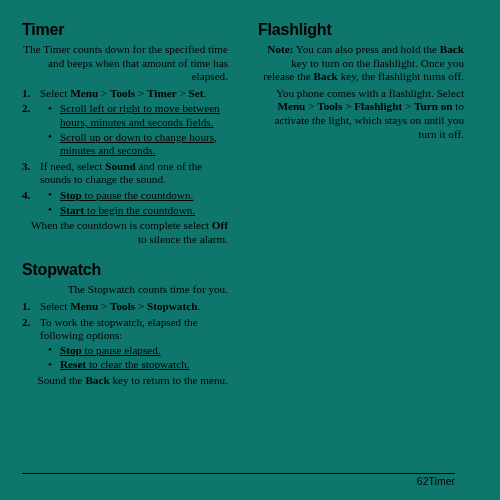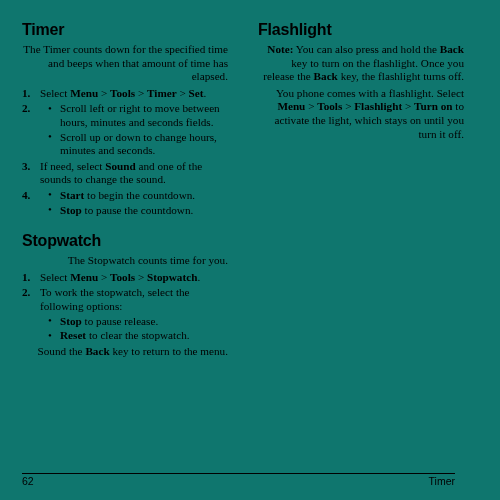--- a/index.html
+++ b/index.html
@@ -77,39 +77,39 @@
     margin-bottom: 1px;
   }
   ul.bullets > li::before {
     content: "\2022";
     position: absolute;
     left: 5px;
     top: -0.5px;
     font-size: 11px;
   }
   
-  ol.steps ul.bullets > li { padding-left: 20px; }
+  ol.steps ul.bullets > li { padding-left: 20px; text-decoration: underline; }
   ol.steps ul.bullets > li::before { left: 8px; }
 
   b, strong { font-weight: bold; }
 
   .footer {
     position: absolute;
     left: 22px;
     right: 45px;
     bottom: 12px;
   }
   .footer-rule {
     border-top: 1.4px solid #000;
     width: 100%;
     height: 0;
   }
   .footer-row {
     display: flex;
-    justify-content: space-between;
+    justify-content: flex-end;
     align-items: baseline;
     margin-top: 1px;
     font-family: "Liberation Sans", "DejaVu Sans", sans-serif;
     font-size: 10.5px;
     line-height: 13px;
     color: #000;
   }
 </style>
 </head>
 <body>
@@ -123,34 +123,35 @@
     <p class="body">The Timer counts down for the specified time and beeps when that amount of time has elapsed.</p>
 
     <ol class="steps">
         <li><span class="num">1.</span><span><span>Select </span><b>Menu</b><span> &gt; </span><b>Tools</b><span> &gt; </span><b>Timer</b><span> &gt; </span><b>Set</b><span>.</span></span></li>
         <li><span class="num">2.</span><ul class="bullets">
             <li><span>Scroll left or right to move between hours, minutes and seconds fields.</span></li>
             <li><span>Scroll up or down to change hours, minutes and seconds.</span></li>
           </ul></li>
         <li><span class="num">3.</span><span><span>If need, select </span><b>Sound</b><span> and one of the sounds to change the sound.</span></span></li>
         <li><span class="num">4.</span><ul class="bullets">
+            <li><b>Stop</b><span> to pause the countdown.</span></li>
             <li><b>Start</b><span> to begin the countdown.</span></li>
-            <li><b>Stop</b><span> to pause the countdown.</span></li>
           </ul></li>
       </ol>
 
+    <p class="body"><span>When the countdown is complete select </span><b>Off</b><span> to silence the alarm.</span></p>
 
     <h2 class="heading spaced">Stopwatch</h2>
 
     <p class="body">The Stopwatch counts time for you.</p>
 
     <ol class="steps">
         <li><span class="num">1.</span><span><span>Select </span><b>Menu</b><span> &gt; </span><b>Tools</b><span> &gt; </span><b>Stopwatch</b><span>.</span></span></li>
-        <li><span class="num">2.</span><span><span>To work the stopwatch, select the following options:</span></span><ul class="bullets">
-            <li><b>Stop</b><span> to pause release.</span></li>
+        <li><span class="num">2.</span><span><span>To work the stopwatch, elapsed the following options:</span></span><ul class="bullets">
+            <li><b>Stop</b><span> to pause elapsed.</span></li>
             <li><b>Reset</b><span> to clear the stopwatch.</span></li>
           </ul></li>
       </ol>
 
     <p class="body"><span>Sound the </span><b>Back</b><span> key to return to the menu.</span></p>
 
   </div>
 
   <div class="col col-right">
 

